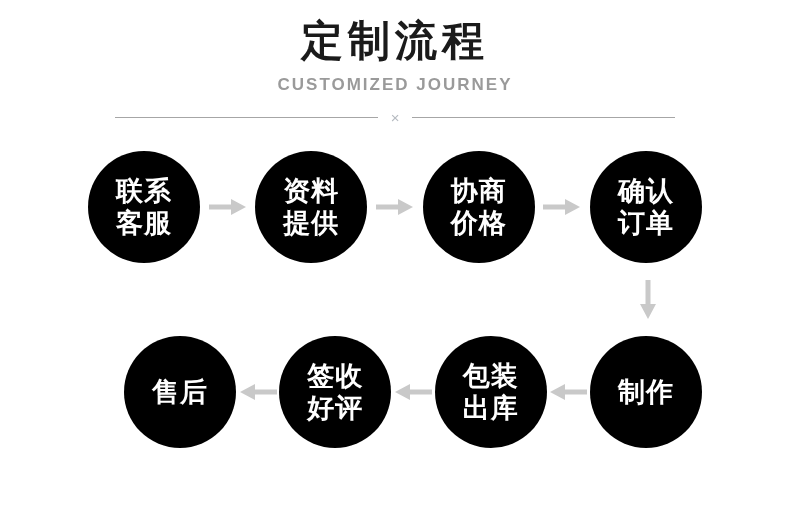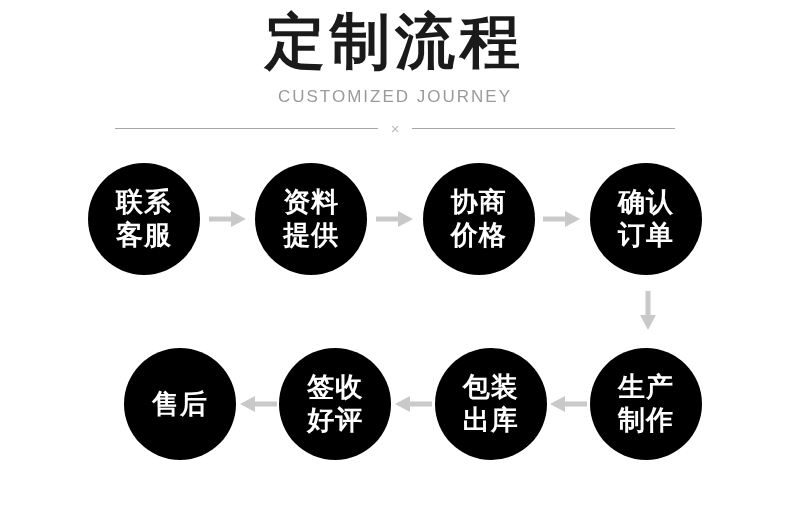--- a/index.html
+++ b/index.html
@@ -7,34 +7,34 @@
   body {
     width: 790px;
     height: 509px;
     font-family: "Liberation Sans", "DejaVu Sans", sans-serif;
     overflow: hidden;
   }
   .page { width: 790px; height: 509px; position: relative; }
 
   
   .title {
-    padding-top: 10px;
+    padding-top: 18px;
     text-align: center;
-    font-size: 60px;
+    font-size: 42px;
     line-height: 1.08;
     font-weight: 900;
     letter-spacing: 5px;
     color: #1a1a1a;
   }
   .subtitle {
     margin-top: 13px;
     text-align: center;
     font-size: 17px;
     line-height: 1;
-    font-weight: 400;
+    font-weight: 700;
     letter-spacing: 2px;
     color: #9a9a9a;
   }
   .divider {
     width: 560px;
     margin: 16px auto 0;
     display: flex;
     align-items: center;
     height: 16px;
   }
@@ -178,19 +178,18 @@
         <span>包装</span>
         <span>出库</span>
       </div>
       <span class="arrow left">
         <svg width="38" height="18" viewBox="0 0 38 18" xmlns="http://www.w3.org/2000/svg">
           <path d="M0 9 H 23" stroke="#c9c9c9" stroke-width="5" fill="none"></path>
           <path d="M22 1 L 37 9 L 22 17 Z" fill="#c9c9c9"></path>
         </svg>
       </span>
       <div class="circle">
-        <span>生产</span>
         <span>制作</span>
       </div>
     </div>
 
   </div>
 </div>
 
 </body></html>

